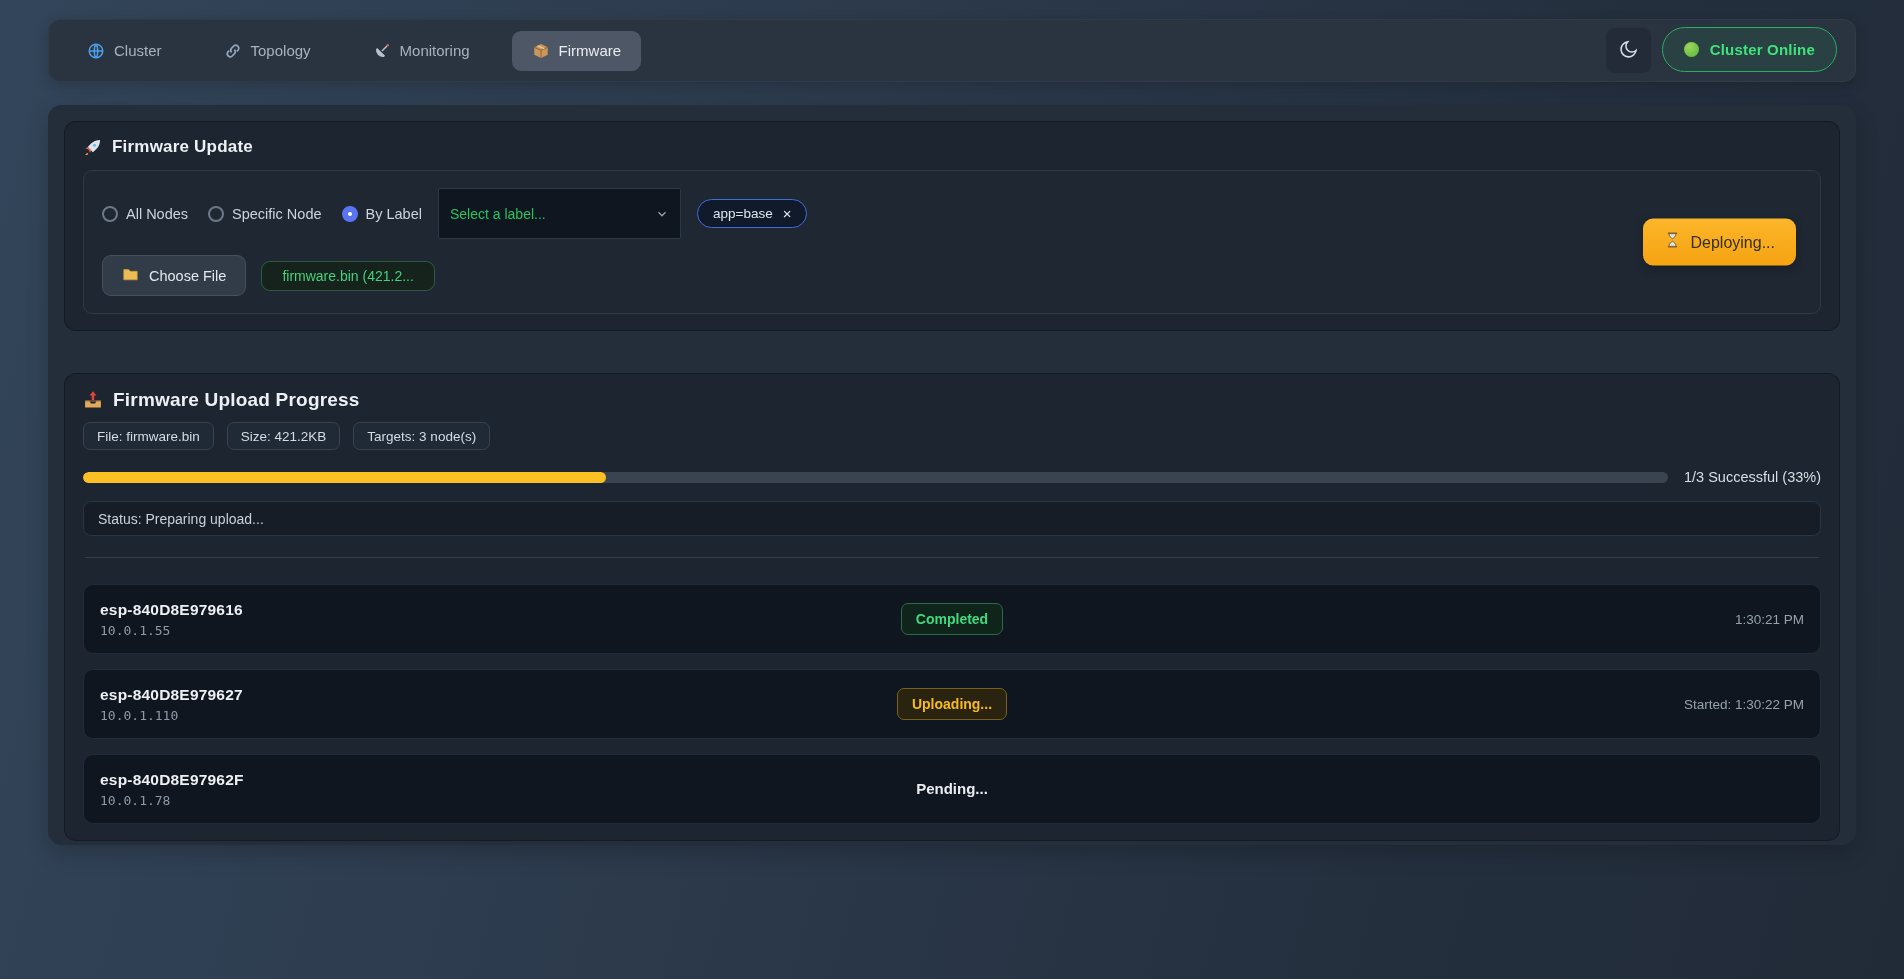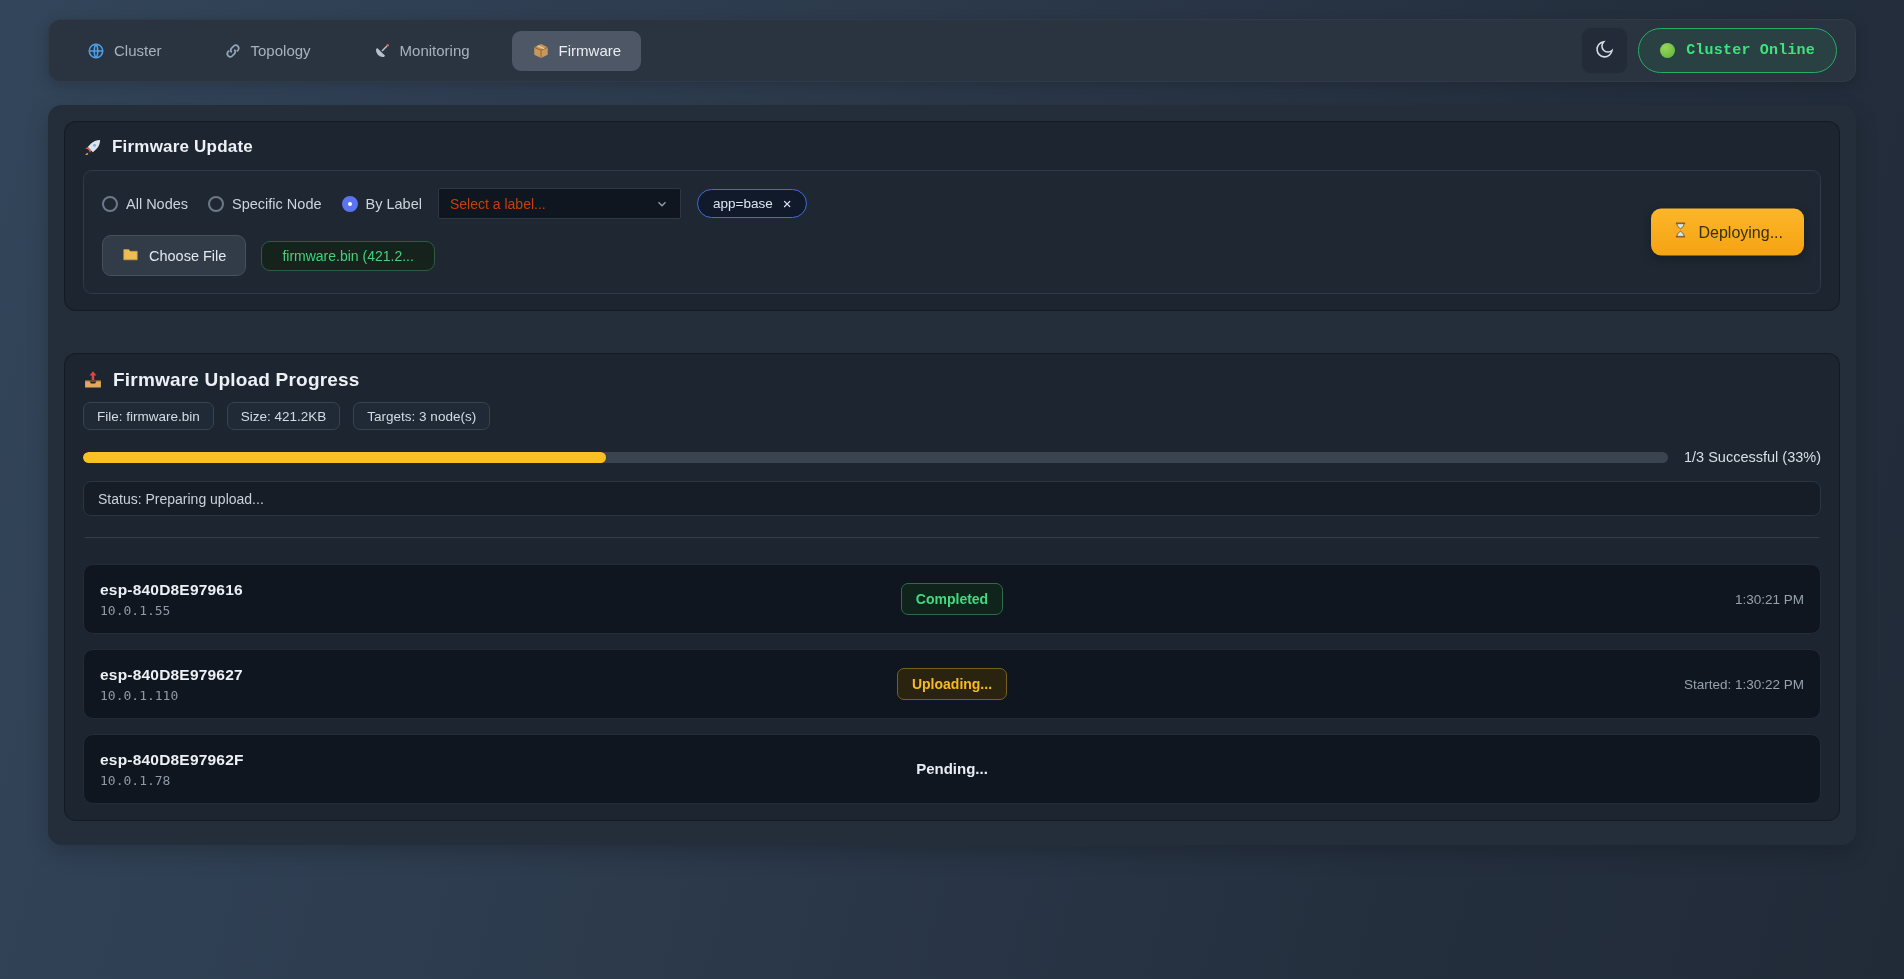--- a/index.html
+++ b/index.html
@@ -19,21 +19,21 @@
     box-shadow:0 4px 14px rgba(0,0,0,0.18);
   }
   .tabs { display:flex; align-items:center; gap:22px; }
   .tab {
     display:flex; align-items:center; gap:9px; padding:11px 20px;
     border-radius:9px; font-size:15px; color:#a7b2bf; cursor:pointer;
     background:transparent; border:none; white-space:nowrap;
   }
   .tab.active { background:#4d5765; color:#e9ecf0; }
   .tab .i svg { display:block; }
-  .nav-right { margin-left:auto; display:flex; align-items:center; gap:10px;font-family:Liberation Mono, monospace; }
+  .nav-right { margin-left:auto; display:flex; gap:10px; }
   .icon-btn {
     width:47px; height:47px; border-radius:10px; background:#222b37;
     border:1px solid rgba(255,255,255,0.03); display:flex; align-items:center;
     justify-content:center; cursor:pointer;
   }
   .status-pill {
     display:flex; align-items:center; gap:11px; height:45px; padding:0 21px;
     border-radius:999px; border:1px solid #27ae60; background:rgba(34,197,94,0.09);
     color:#3fe37c; font-weight:bold; font-size:15px; letter-spacing:0.2px;
   }
@@ -63,44 +63,44 @@
     position:relative; margin-top:13px; border:1px solid #2f3a48;
     border-radius:9px; background:rgba(255,255,255,0.012); padding:17px 18px;
   }
   .row-top { display:flex; align-items:center; gap:16px; }
   .radios { display:flex; align-items:center; gap:20px; }
   .radio-opt { display:flex; align-items:center; gap:8px; font-size:14.5px; color:#ccd4dd; cursor:pointer; }
   .rdot { width:16px; height:16px; border-radius:50%; border:2px solid #6d7989; background:transparent; position:relative; flex:none; }
   .rdot.checked { border-color:#5b74f2; background:#5b74f2; }
   .rdot.checked::after { content:""; position:absolute; left:4px; top:4px; width:4px; height:4px; border-radius:50%; background:#fff; }
   .select {
-    width:243px; height:31px; border-radius:2px; background:#10161f;
+    width:243px; height:51px; border-radius:2px; background:#10161f;
     border:1px solid #2e3945; display:flex; align-items:center; padding:0 11px;
-    font-size:14px; color:#c2410c; cursor:pointer;
+    font-size:14px; color:#22c55e; cursor:pointer;
   }
   .select .chev { margin-left:auto; display:flex; }
   .tag {
     display:flex; align-items:center; gap:10px; height:29px; padding:0 15px;
     border-radius:999px; border:1px solid #3e6fd9; background:#111a2a;
     font-size:13.5px; color:#dde4ee;
   }
   .tag .x { cursor:pointer; color:#e6ebf2; font-size:15px; line-height:1; }
   .row-bottom { display:flex; align-items:center; gap:15px; margin-top:16px; }
   .file-btn {
     display:flex; align-items:center; gap:10px; height:41px; padding:0 19px;
     border-radius:9px; background:#323c49; border:1px solid #46515e;
     color:#e3e8ee; font-size:14.5px; cursor:pointer; font-family:inherit;
   }
   .file-chip {
     height:30px; display:flex; align-items:center; padding:0 20px;
     border-radius:9px; background:#15231c; border:1px solid #2d5b41;
     color:#43d17c; font-size:14px;
   }
   .deploy-btn {
-    position:absolute; right:16px; top:50%; transform:translateY(-50%);
+    position:absolute; right:24px; top:50%; transform:translateY(-50%);
     display:flex; align-items:center; gap:10px; height:47px; padding:0 21px;
     border-radius:10px; border:none; cursor:pointer; font-family:inherit;
     background:linear-gradient(180deg,#fcb62a,#f5a312); color:#36300f;
     font-size:16px; box-shadow:0 3px 10px rgba(0,0,0,0.25);
   }
 
   
   .upload-card { margin-top:42px; }
   .chips { display:flex; align-items:center; gap:13px; margin-top:11px; }
   .chip {

